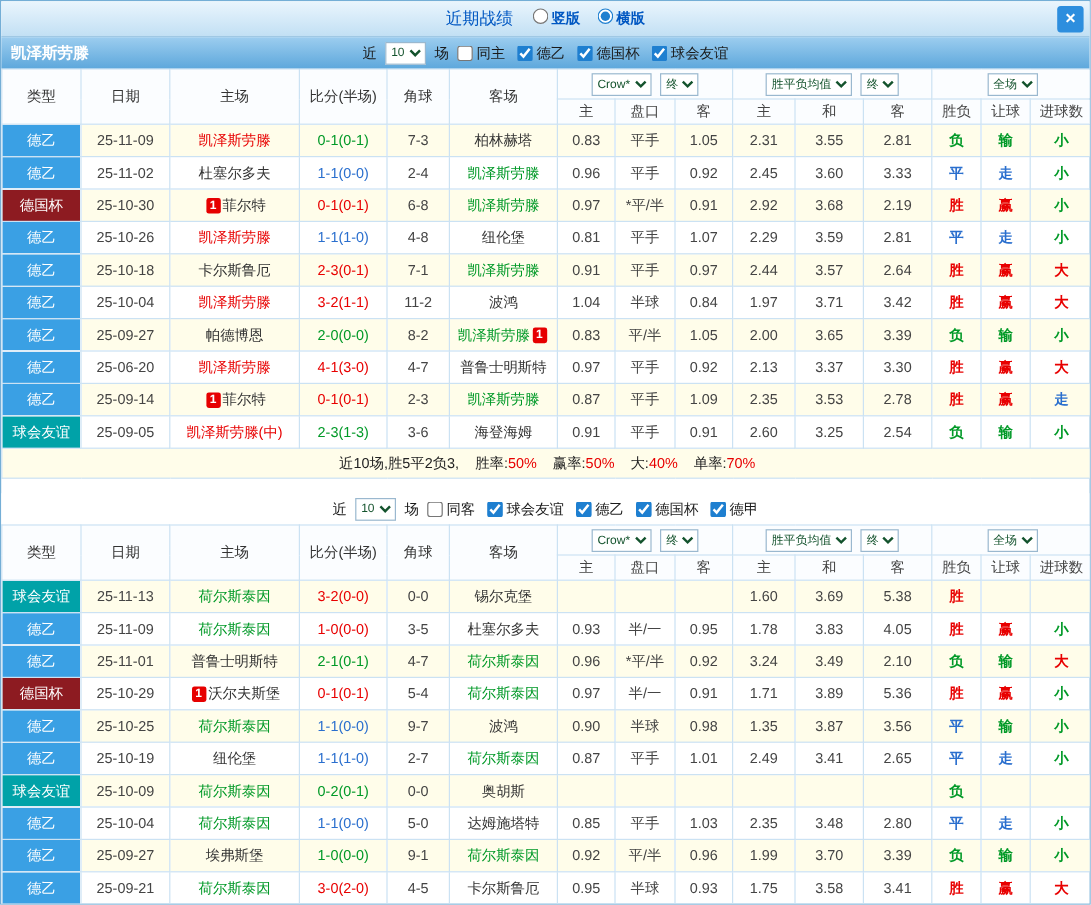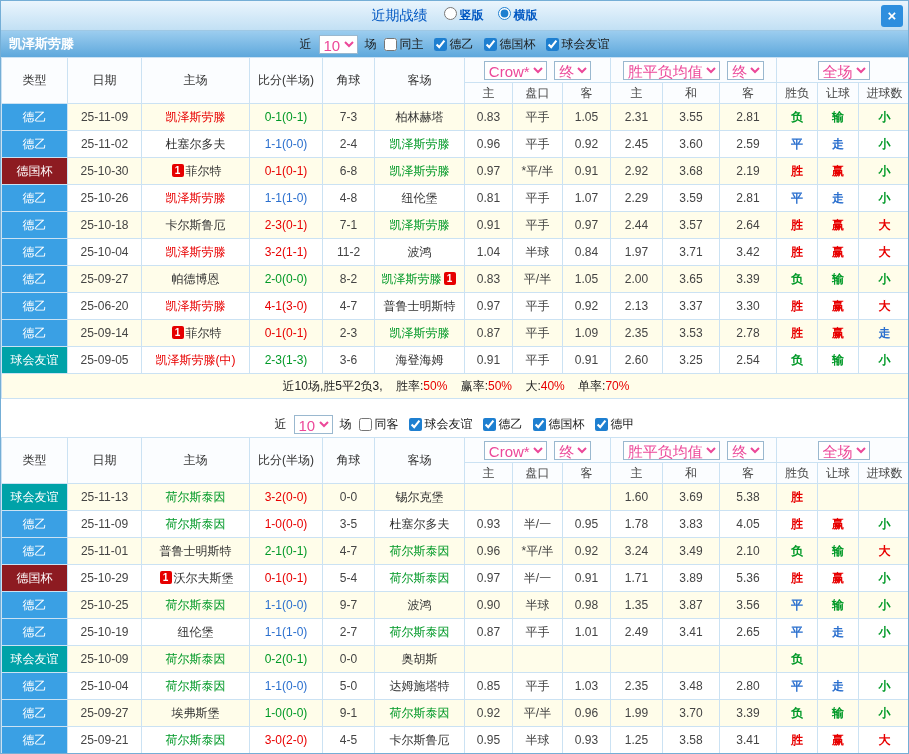--- a/index.html
+++ b/index.html
@@ -33,21 +33,21 @@
   thead tr.sub th{height:21px;color:#444}
   tbody tr:nth-child(odd) td{background:#fffdea}
   tbody td{color:#444}
   .score-cell{font-weight:normal}
   .res{font-weight:bold}
   tfoot td{background:#fffdea;height:25px}
   .summary-cell{text-align:center;color:#222}
   .summary-cell .stat{margin-left:10px}
   .summary-cell .stat .v{color:#e80000}
 
-  select{font-size:15px;height:19px;border:1px solid #9ab8cf;background:#fff;color:#ec4899;vertical-align:middle}
+  select{font-size:10px;height:19px;border:1px solid #9ab8cf;background:#fff;color:#14532d;vertical-align:middle}
   .sel-th select{margin:0 2px}
 
   
   .c-red{color:#e80000}
   .c-green{color:#009927}
   .c-blue{color:#2a6fce}
   .c-black{color:#333}
   .lg-de2{background:#3aa0e4 !important;color:#fff}
   .lg-cup{background:#8d1b21 !important;color:#fff}
   .lg-friendly{background:#00a2a8 !important;color:#fff}
@@ -163,21 +163,21 @@
             <td>25-11-02</td>
             <td><span class="c-black">杜塞尔多夫</span></td>
             <td class="score-cell c-blue">1-1(0-0)</td>
             <td>2-4</td>
             <td><span class="c-green">凯泽斯劳滕</span></td>
             <td>0.96</td>
             <td>平手</td>
             <td>0.92</td>
             <td>2.45</td>
             <td>3.60</td>
-            <td>2.59</td>
+            <td>3.33</td>
             <td class="res c-blue">平</td>
             <td class="res c-blue">走</td>
             <td class="res c-green">小</td>
           </tr>
           <tr>
             <td class="lg-cup">德国杯</td>
             <td>25-10-30</td>
             <td><span class="badge1">1</span><span class="c-black">菲尔特</span></td>
             <td class="score-cell c-red">0-1(0-1)</td>
             <td>6-8</td>
@@ -549,21 +549,21 @@
           <tr>
             <td class="lg-de2">德乙</td>
             <td>25-09-21</td>
             <td><span class="c-green">荷尔斯泰因</span></td>
             <td class="score-cell c-red">3-0(2-0)</td>
             <td>4-5</td>
             <td><span class="c-black">卡尔斯鲁厄</span></td>
             <td>0.95</td>
             <td>半球</td>
             <td>0.93</td>
-            <td>1.25</td>
+            <td>1.75</td>
             <td>3.58</td>
             <td>3.41</td>
             <td class="res c-red">胜</td>
             <td class="res c-red">赢</td>
             <td class="res c-red">大</td>
           </tr>
         </tbody>
     </table>
   </div>
 

